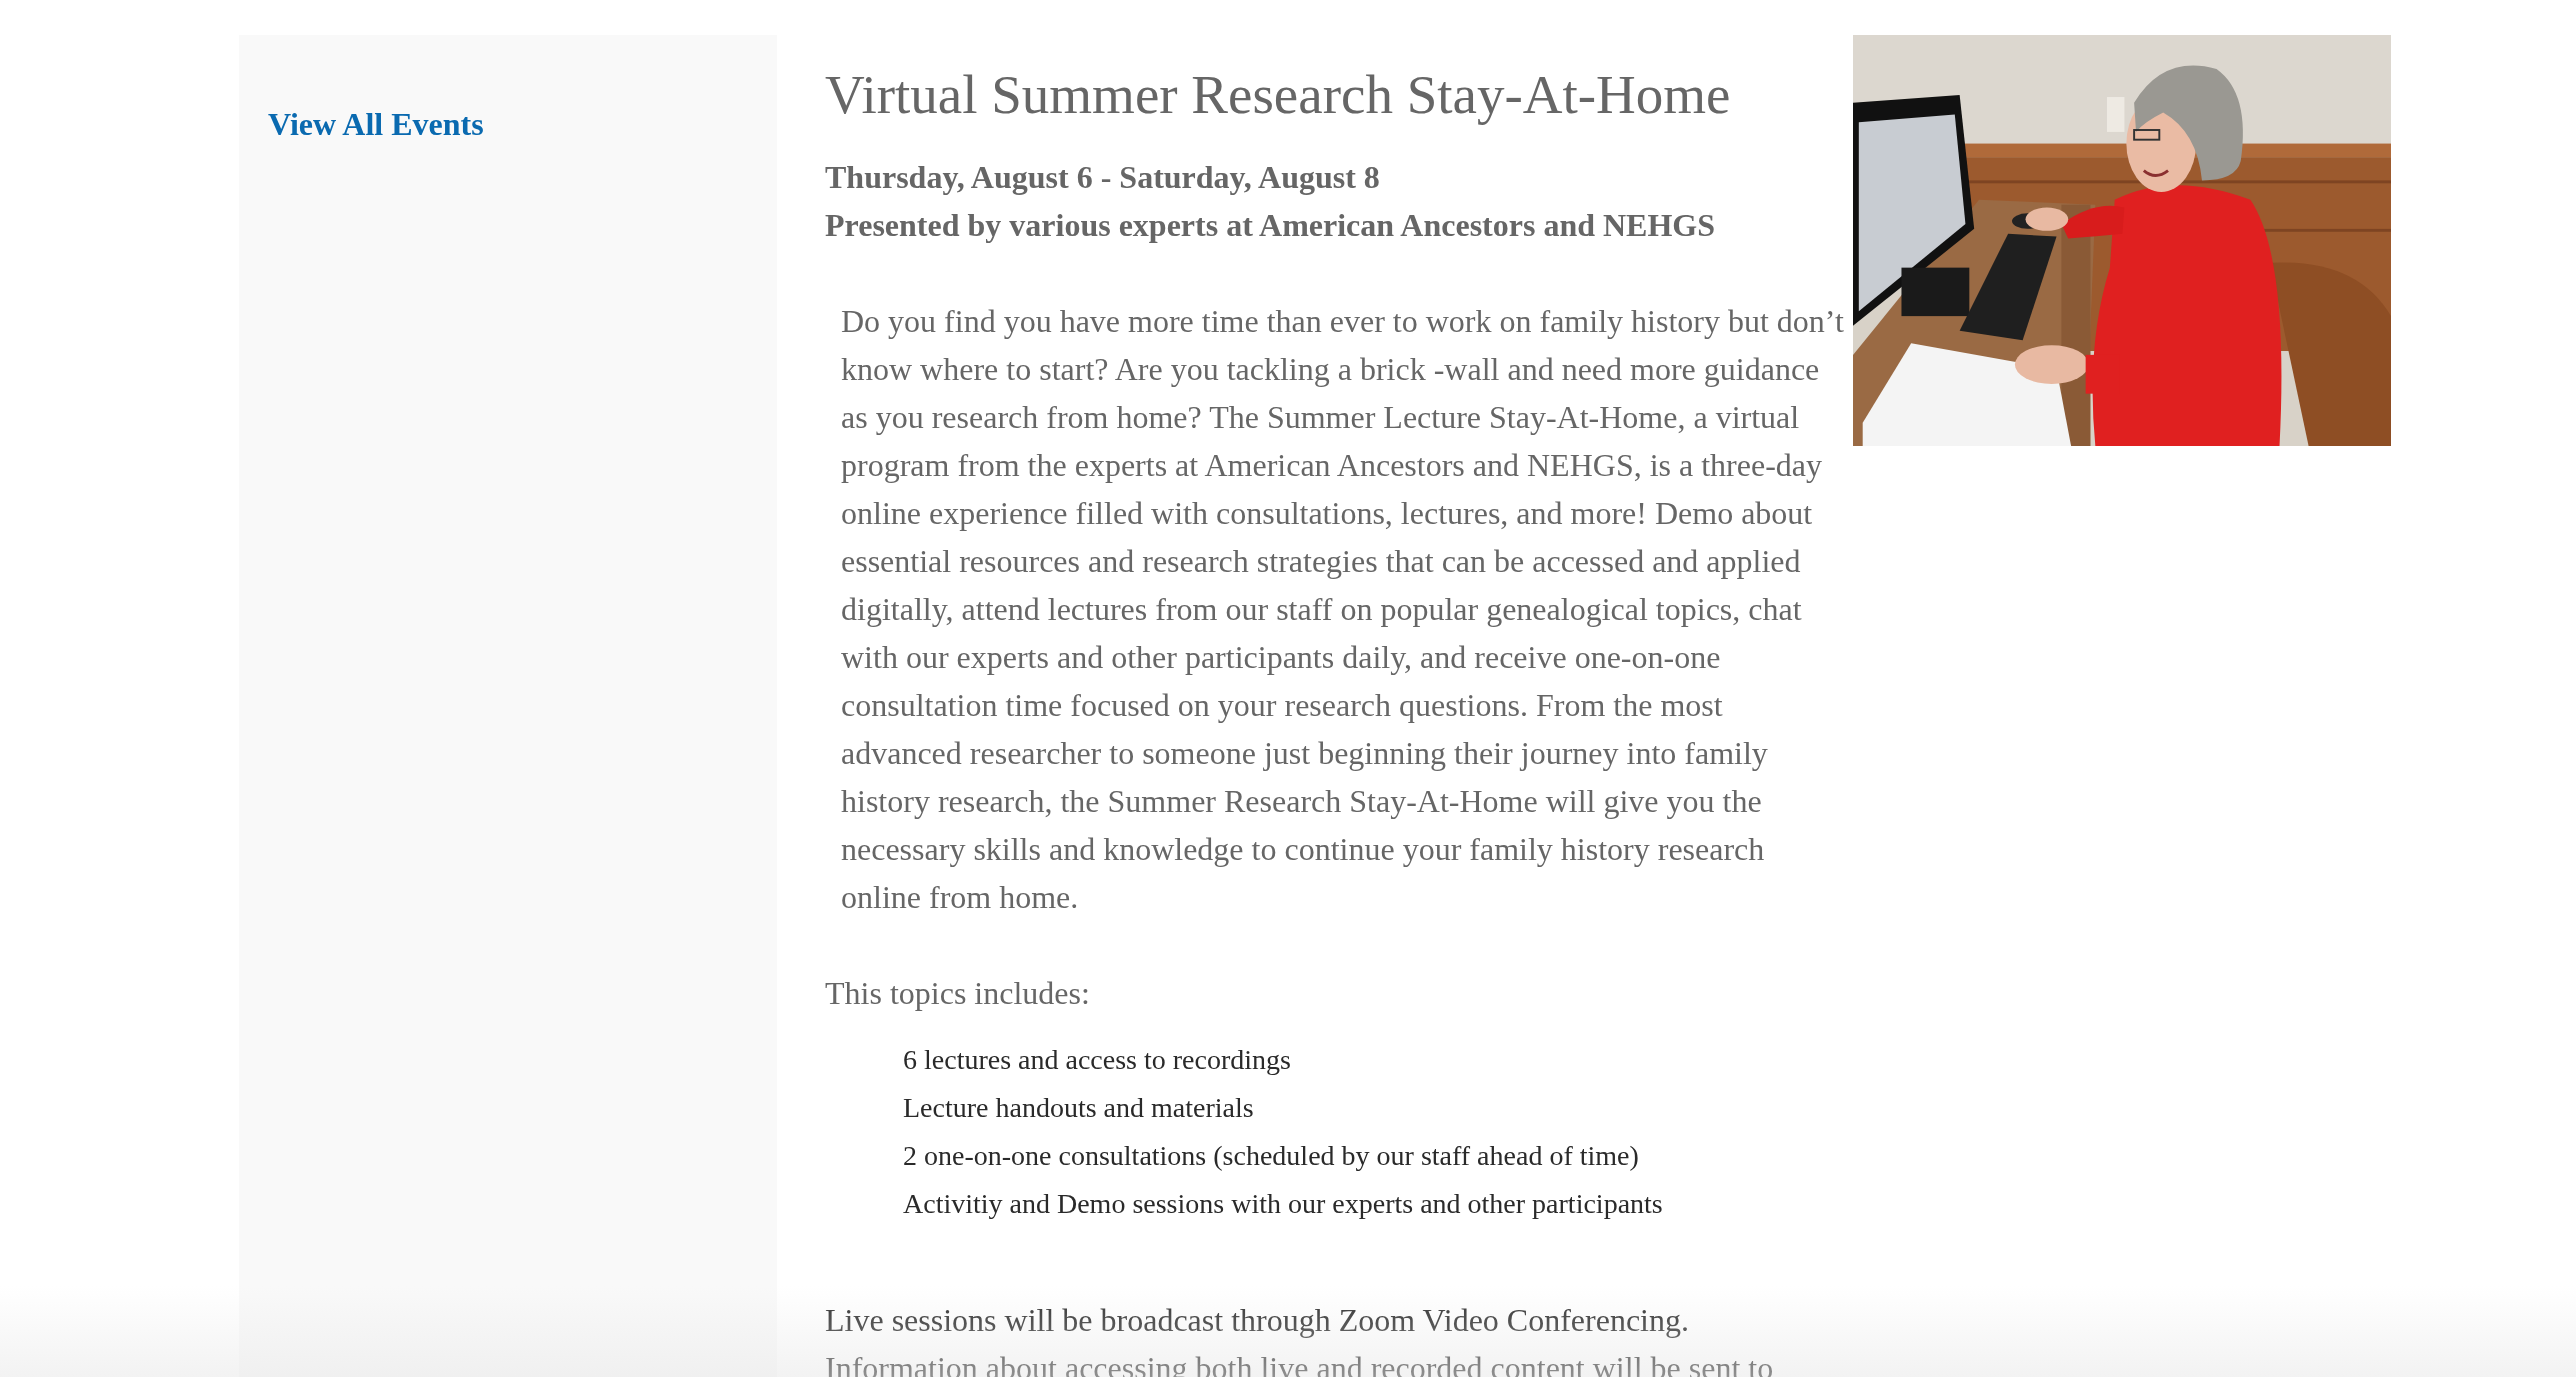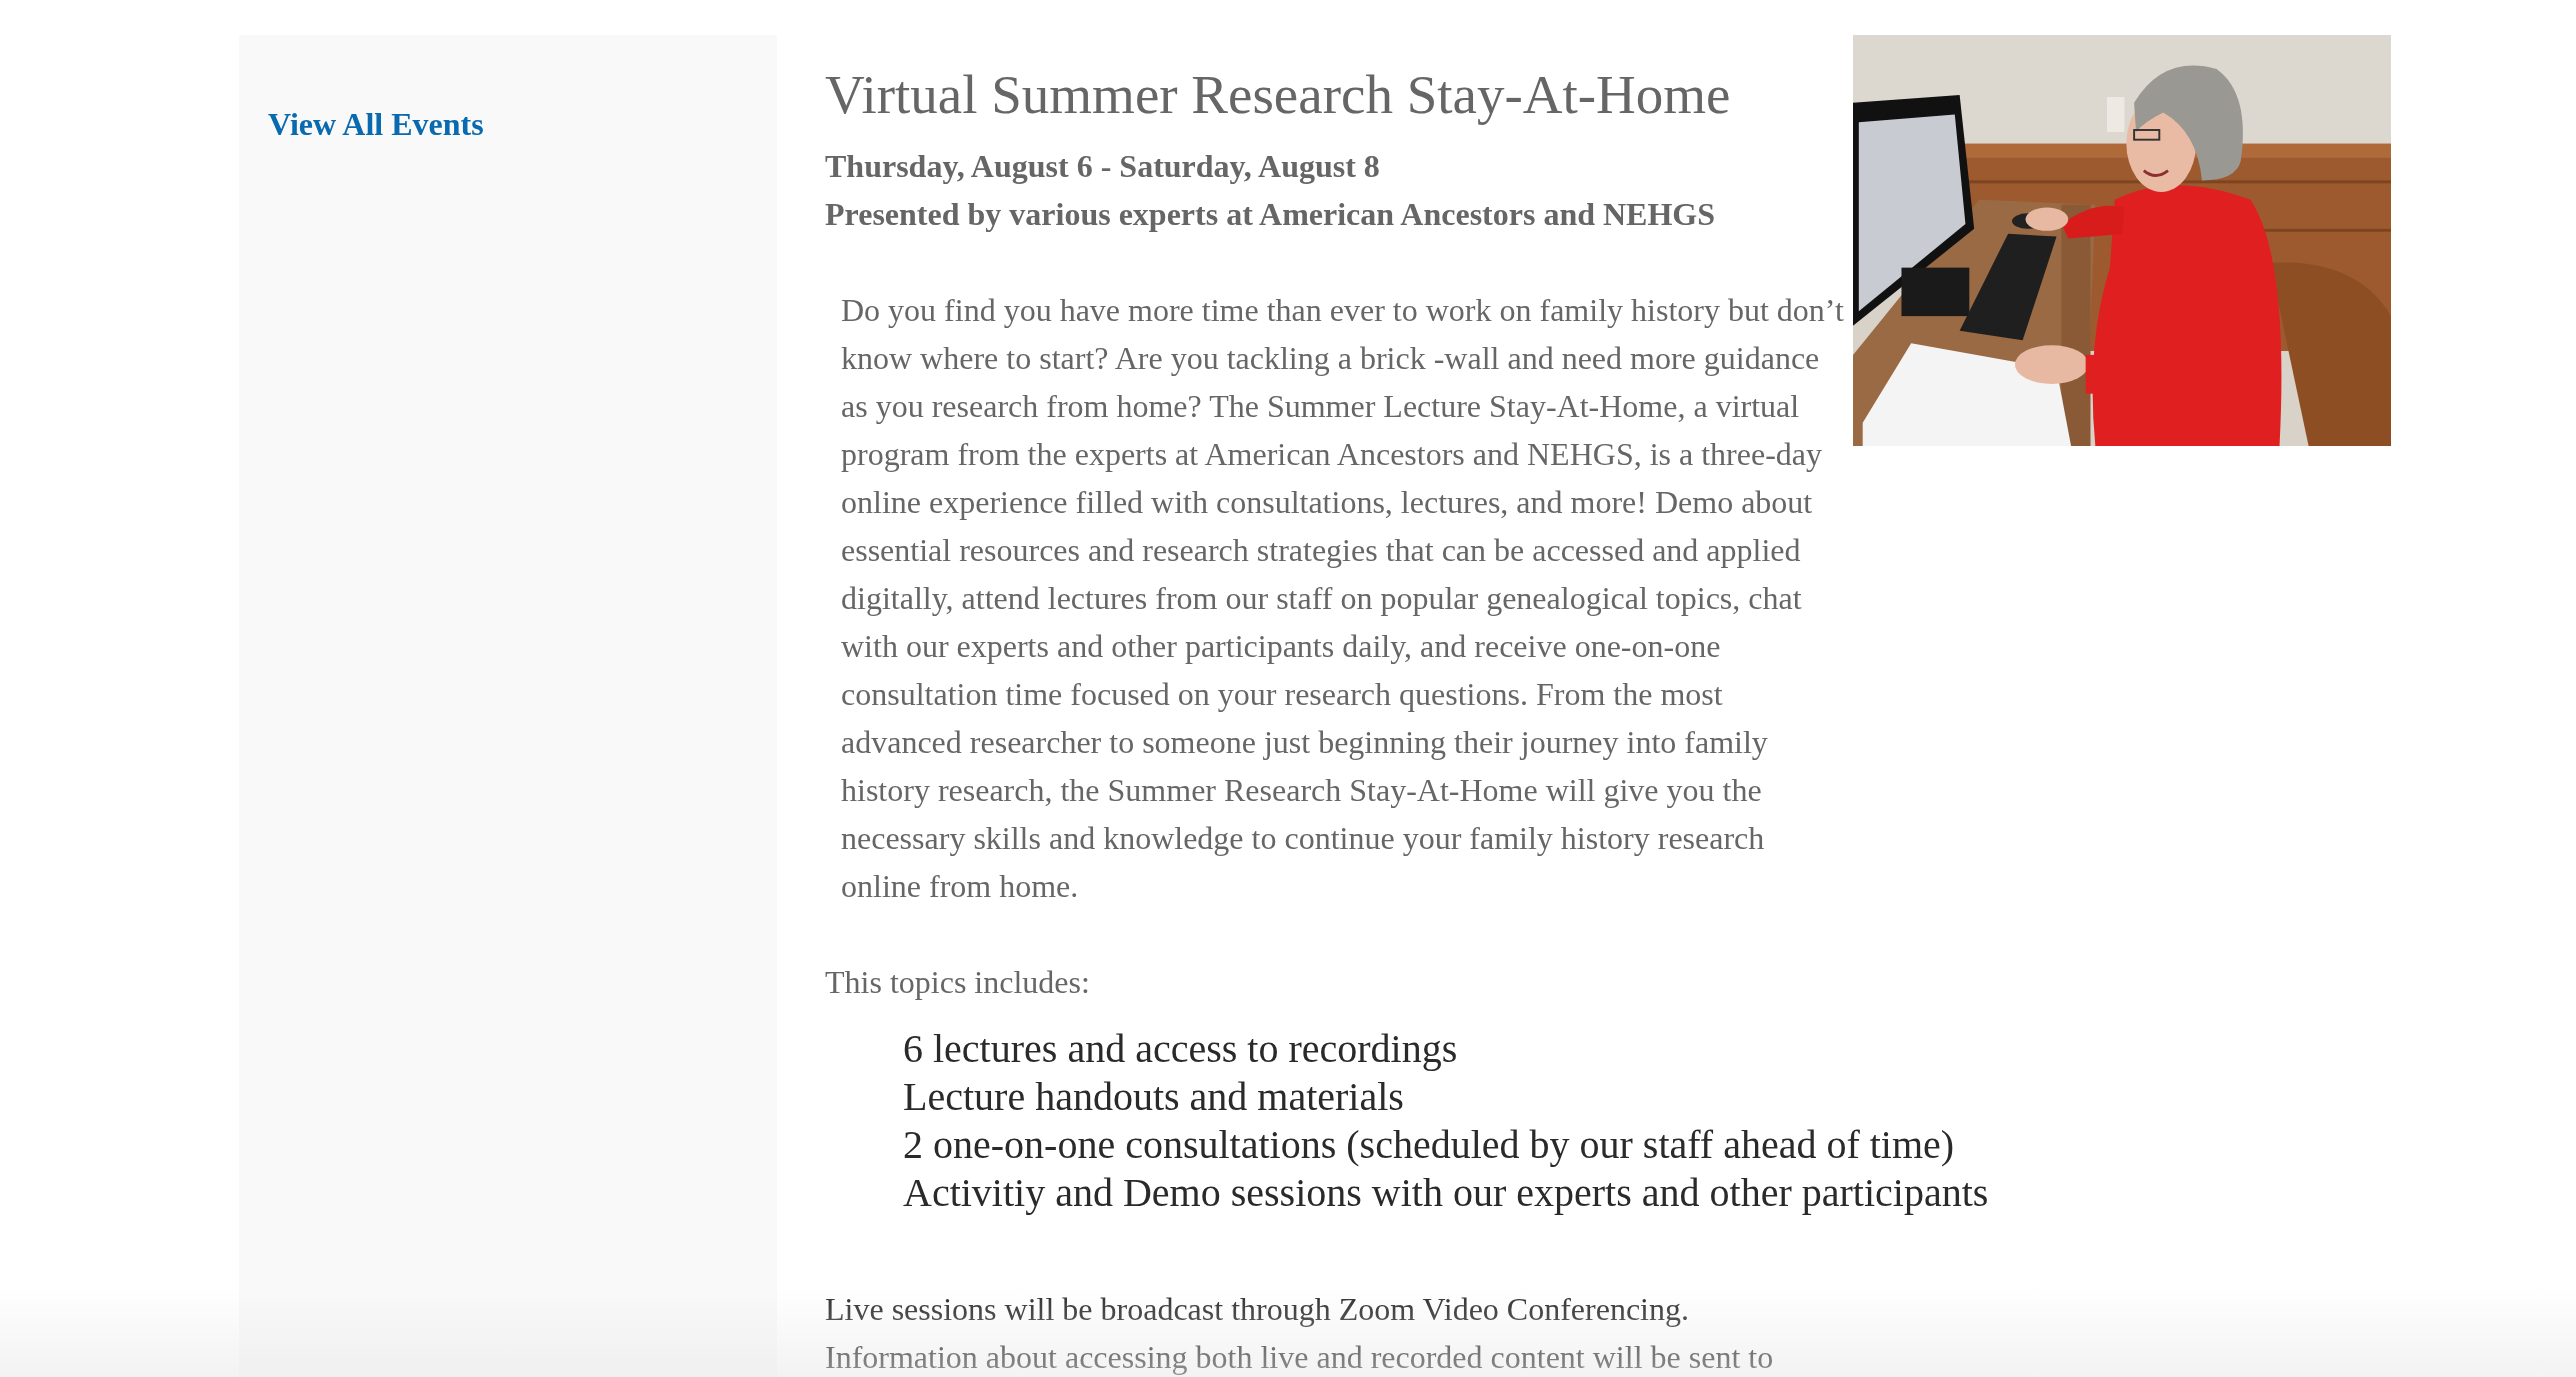--- a/index.html
+++ b/index.html
@@ -45,21 +45,21 @@
     }
     .event-title {
       margin: 0;
       font-size: 55px;
       font-weight: normal;
       color: #666666;
       line-height: 74px;
       white-space: nowrap;
     }
     .meta {
-      margin-top: 10px;
+      margin-top: 21px;
       font-size: 32px;
       font-weight: bold;
       color: #666666;
       line-height: 48px;
     }
     .meta div { white-space: nowrap; }
     .desc {
       margin: 48px 0 0 16px;
       font-size: 32px;
       line-height: 48px;
@@ -69,21 +69,21 @@
     .includes-label {
       margin: 48px 0 0 0;
       font-size: 32px;
       line-height: 48px;
       color: #666666;
     }
     .includes-list {
       list-style: none;
       margin: 19.4px 0 0 0;
       padding: 0 0 0 78px;
-      font-size: 40px;
+      font-size: 28px;
       line-height: 48px;
       color: #2a2a2a;
     }
     .includes-list li { white-space: nowrap; }
     .footer-text {
       margin: 68px 0 0 0;
       font-size: 32px;
       line-height: 48px;
       color: #2a2a2a;
     }

